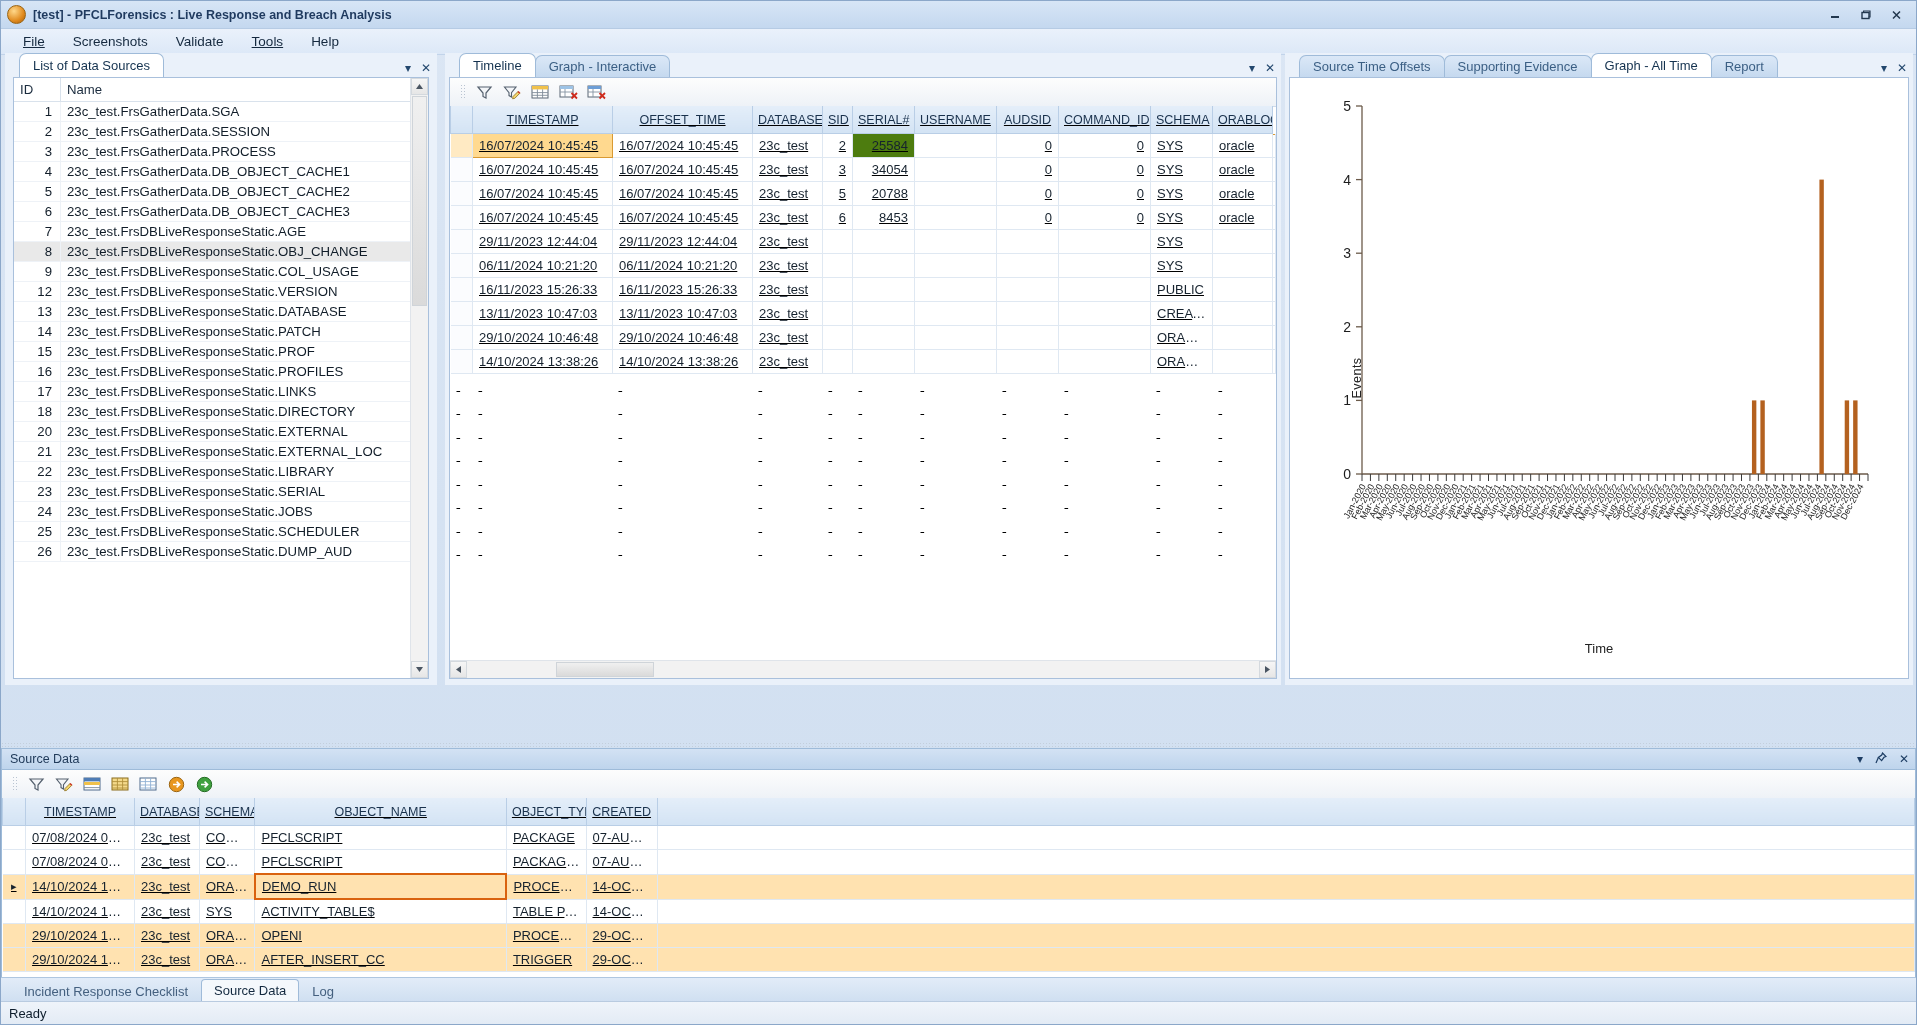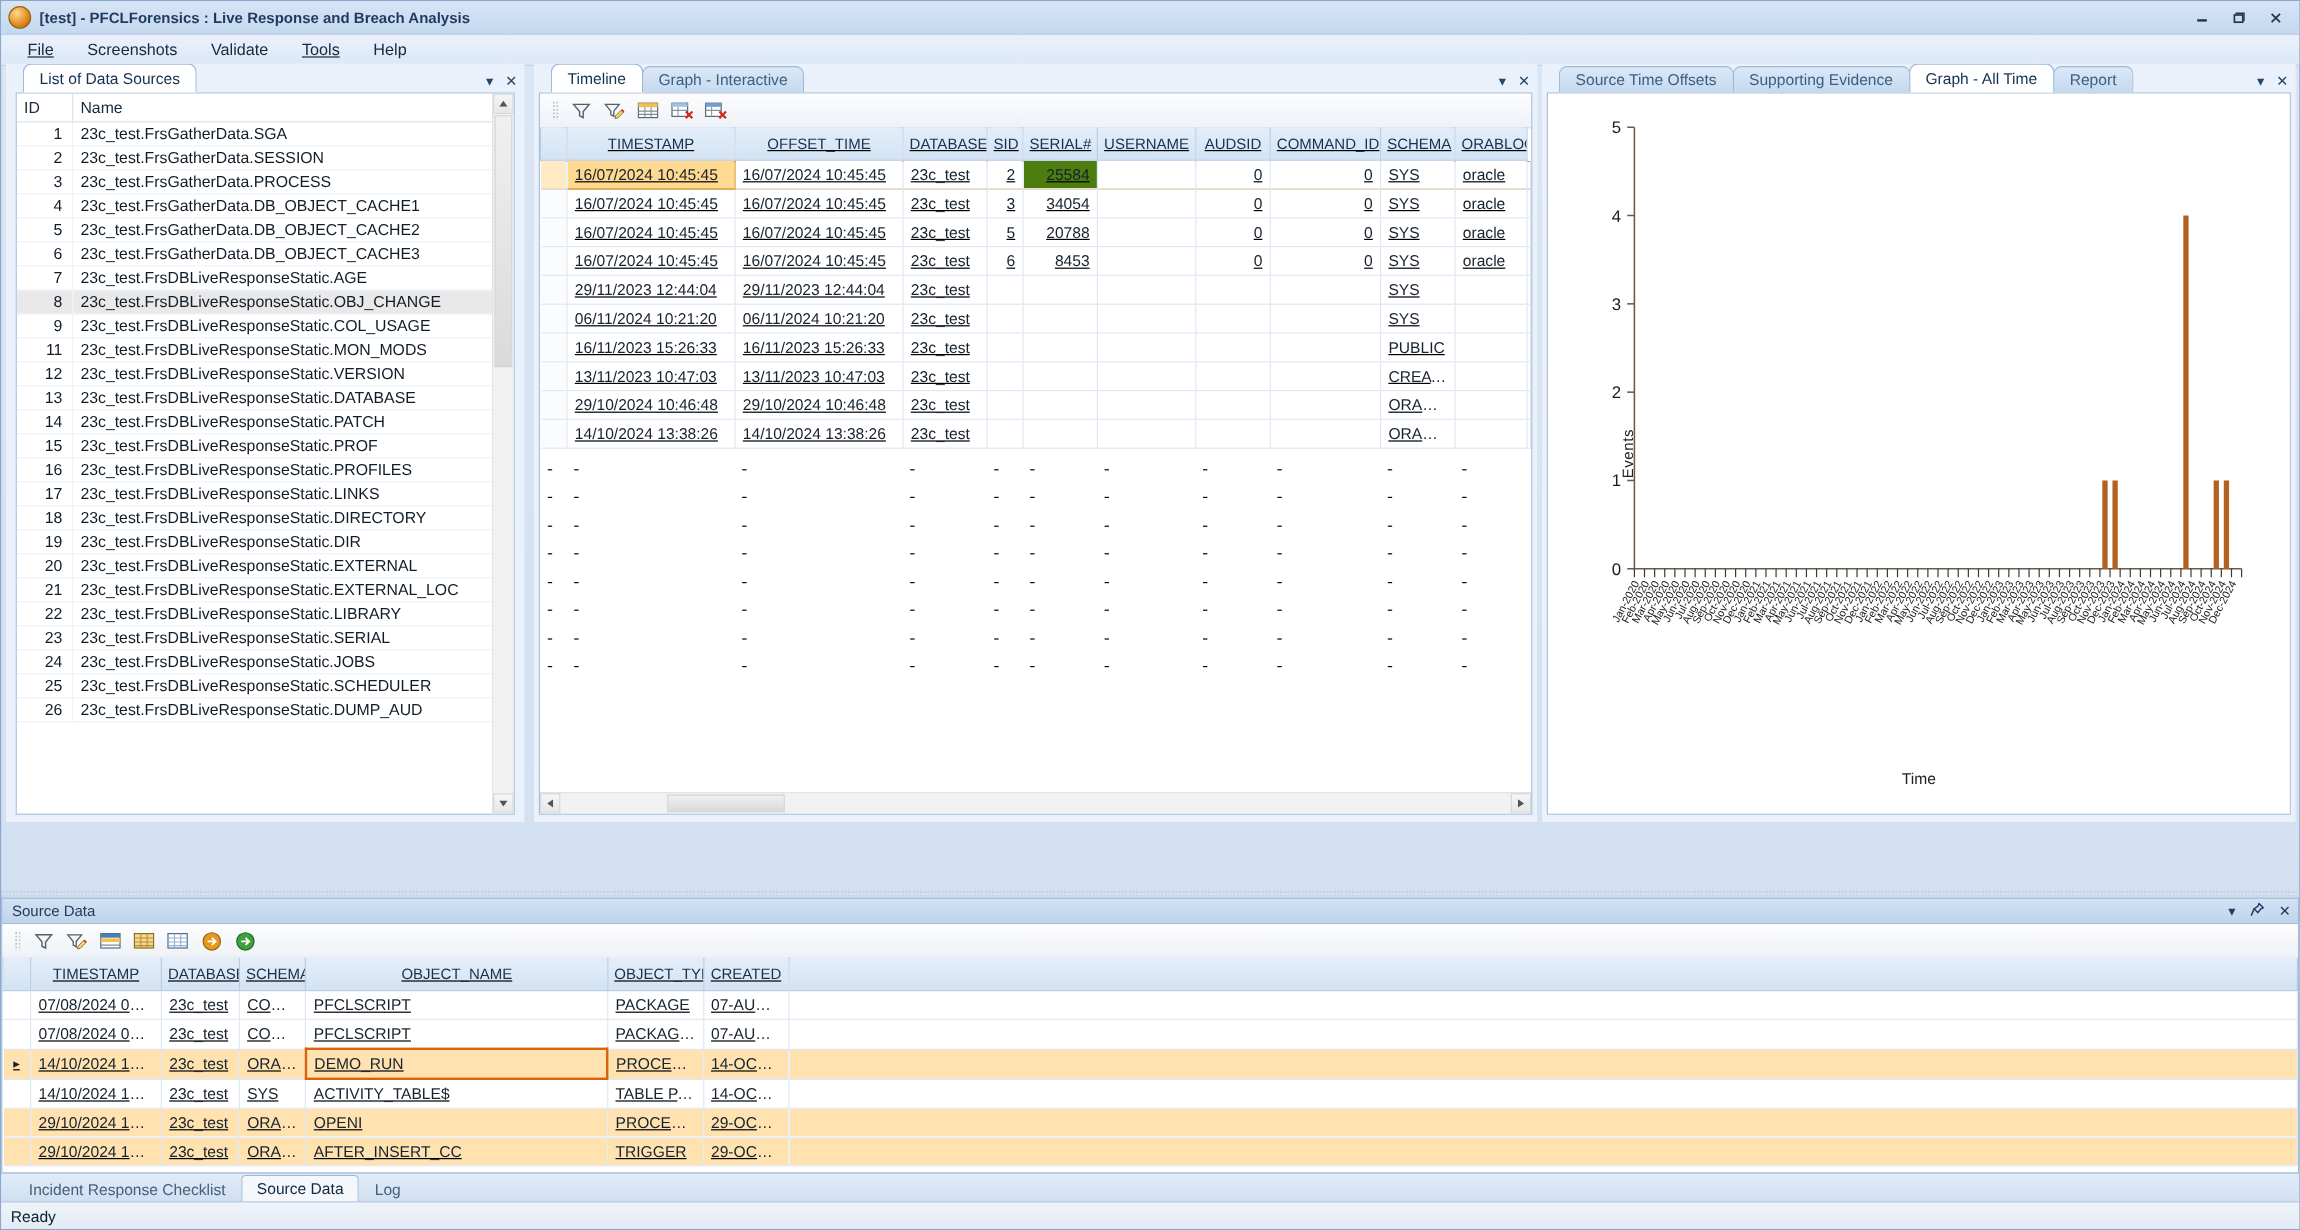--- a/index.html
+++ b/index.html
@@ -213,24 +213,20 @@
                 </tr>
                 <tr class="sel">
                   <td class="idc">8</td>
                   <td>23c_test.FrsDBLiveResponseStatic.OBJ_CHANGE</td>
                 </tr>
                 <tr>
                   <td class="idc">9</td>
                   <td>23c_test.FrsDBLiveResponseStatic.COL_USAGE</td>
                 </tr>
                 <tr>
-                  <td class="idc">11</td>
-                  <td>23c_test.FrsDBLiveResponseStatic.MON_MODS</td>
-                </tr>
-                <tr>
                   <td class="idc">12</td>
                   <td>23c_test.FrsDBLiveResponseStatic.VERSION</td>
                 </tr>
                 <tr>
                   <td class="idc">13</td>
                   <td>23c_test.FrsDBLiveResponseStatic.DATABASE</td>
                 </tr>
                 <tr>
                   <td class="idc">14</td>
                   <td>23c_test.FrsDBLiveResponseStatic.PATCH</td>
@@ -243,24 +239,20 @@
                   <td class="idc">16</td>
                   <td>23c_test.FrsDBLiveResponseStatic.PROFILES</td>
                 </tr>
                 <tr>
                   <td class="idc">17</td>
                   <td>23c_test.FrsDBLiveResponseStatic.LINKS</td>
                 </tr>
                 <tr>
                   <td class="idc">18</td>
                   <td>23c_test.FrsDBLiveResponseStatic.DIRECTORY</td>
-                </tr>
-                <tr>
-                  <td class="idc">19</td>
-                  <td>23c_test.FrsDBLiveResponseStatic.DIR</td>
                 </tr>
                 <tr>
                   <td class="idc">20</td>
                   <td>23c_test.FrsDBLiveResponseStatic.EXTERNAL</td>
                 </tr>
                 <tr>
                   <td class="idc">21</td>
                   <td>23c_test.FrsDBLiveResponseStatic.EXTERNAL_LOC</td>
                 </tr>
                 <tr>

